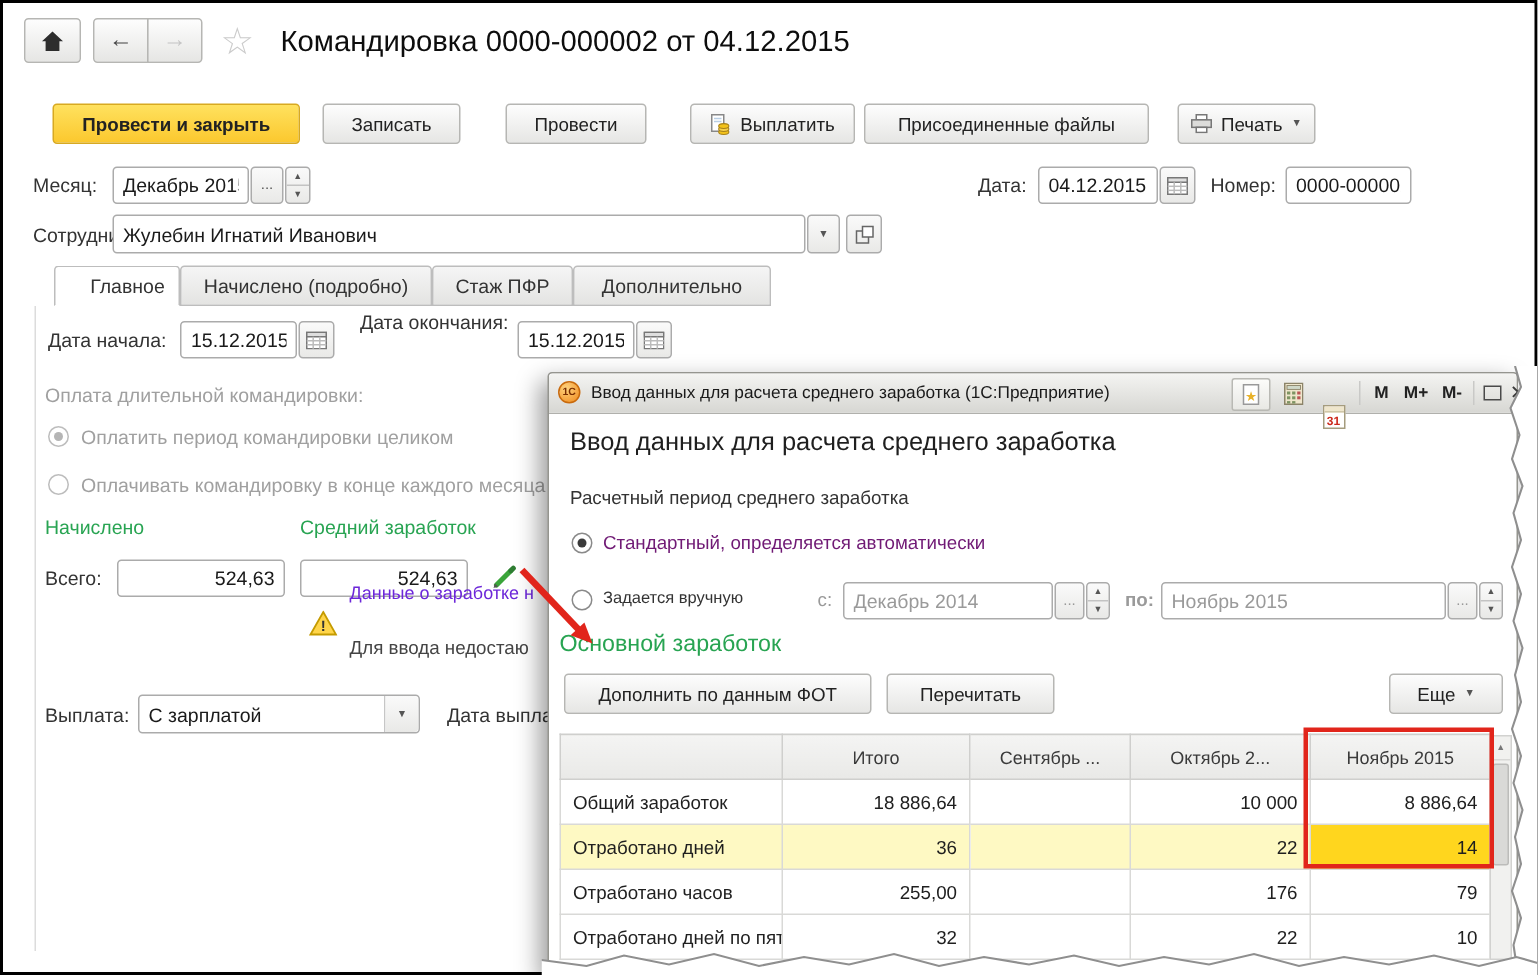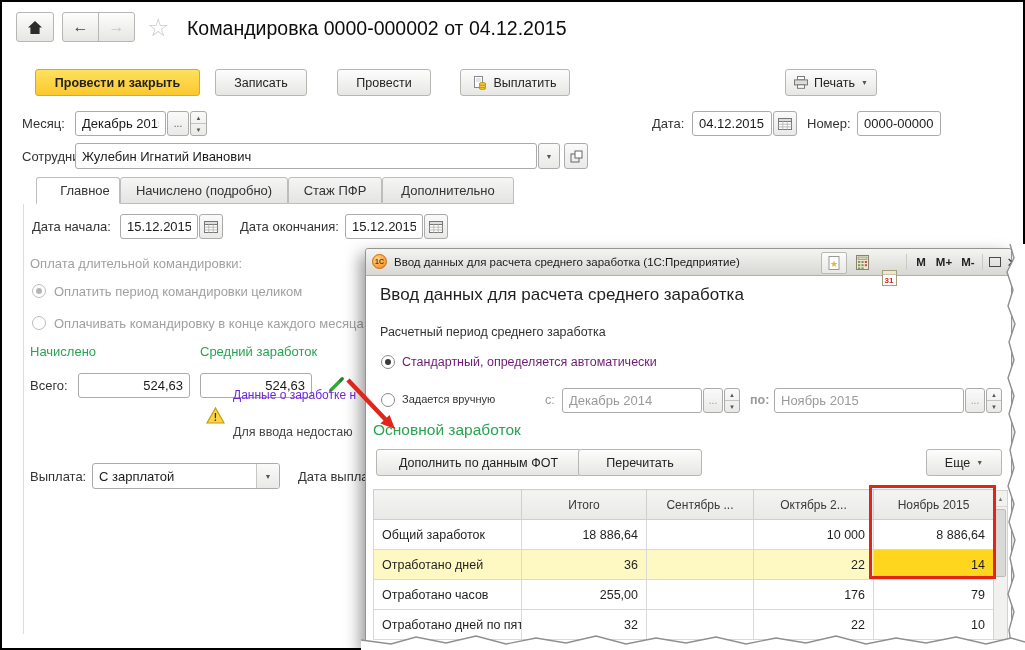--- a/index.html
+++ b/index.html
@@ -81,20 +81,23 @@
       <svg width="14" height="14" viewBox="0 0 14 14">
           <rect x="1.5" y="0.5" width="8" height="11" fill="#fff" stroke="#888"></rect>
           <line x1="3" y1="3" x2="8" y2="3" stroke="#b9cee4"></line>
           <line x1="3" y1="5" x2="8" y2="5" stroke="#b9cee4"></line>
           <ellipse cx="9.5" cy="12" rx="3.4" ry="1.6" fill="#f3c21a" stroke="#a8821a" stroke-width="0.7"></ellipse>
           <ellipse cx="9.5" cy="10" rx="3.4" ry="1.6" fill="#f7d04a" stroke="#a8821a" stroke-width="0.7"></ellipse>
           <ellipse cx="9.5" cy="8" rx="3.4" ry="1.6" fill="#f3c21a" stroke="#a8821a" stroke-width="0.7"></ellipse>
         </svg>
       <span>Выплатить</span>
     </div>
+    <div class="abs btn" style="left:576px;top:69px;width:190px;">
+      <span>Присоединенные файлы</span>
+    </div>
     <div class="abs btn" style="left:785px;top:69px;width:92px;">
       <svg width="14" height="13" viewBox="0 0 14 13">
           <rect x="3.5" y="0.5" width="7" height="3.4" fill="#fff" stroke="#777"></rect>
           <rect x="0.5" y="3.9" width="13" height="5" fill="#dcdcda" stroke="#777"></rect>
           <rect x="3.5" y="8.9" width="7" height="3.4" fill="#fff" stroke="#777"></rect>
         </svg>
       <span>Печать</span>
       <span style="font-size:7px;color:#555;">▼</span>
     </div>
 
@@ -155,21 +158,21 @@
     <div class="abs sq" style="left:199px;top:214px;width:24px;">
       <svg width="14" height="12" viewBox="0 0 14 12">
           <rect x="0.5" y="0.5" width="13" height="11" fill="#fff" stroke="#777"></rect>
           <rect x="0.5" y="0.5" width="13" height="3" fill="#dedede" stroke="#777"></rect>
           <line x1="0.5" y1="6.2" x2="13.5" y2="6.2" stroke="#bbb"></line>
           <line x1="0.5" y1="8.9" x2="13.5" y2="8.9" stroke="#bbb"></line>
           <line x1="4.8" y1="3.5" x2="4.8" y2="11.5" stroke="#bbb"></line>
           <line x1="9.2" y1="3.5" x2="9.2" y2="11.5" stroke="#bbb"></line>
         </svg>
     </div>
-    <span class="abs lbl" style="left:240px;top:219px;">Дата окончания:</span>
+    <span class="abs lbl" style="left:240px;top:207px;">Дата окончания:</span>
     <input class="abs input" readonly="" style="left: 345px; top: 214px; width: 78px;" value="15.12.2015">
     <div class="abs sq" style="left:424px;top:214px;width:24px;">
       <svg width="14" height="12" viewBox="0 0 14 12">
           <rect x="0.5" y="0.5" width="13" height="11" fill="#fff" stroke="#777"></rect>
           <rect x="0.5" y="0.5" width="13" height="3" fill="#dedede" stroke="#777"></rect>
           <line x1="0.5" y1="6.2" x2="13.5" y2="6.2" stroke="#bbb"></line>
           <line x1="0.5" y1="8.9" x2="13.5" y2="8.9" stroke="#bbb"></line>
           <line x1="4.8" y1="3.5" x2="4.8" y2="11.5" stroke="#bbb"></line>
           <line x1="9.2" y1="3.5" x2="9.2" y2="11.5" stroke="#bbb"></line>
         </svg>
@@ -282,21 +285,21 @@
     <div class="abs spin" style="left:620px;top:139px;width:16px;">
       <span>▲</span>
         <span>▼</span>
     </div>
 
     <div class="abs green" style="left:7px;top:172px;font-size:15.5px;white-space:nowrap;">Основной заработок</div>
 
     <div class="abs btn" style="left:10px;top:200px;width:205px;">
       <span>Дополнить по данным ФОТ</span>
     </div>
-    <div class="abs btn" style="left:212px;top:200px;width:124px;">
+    <div class="abs btn" style="left:225px;top:200px;width:112px;">
       <span>Перечитать</span>
     </div>
     <div class="abs btn" style="left:560px;top:200px;width:76px;">
       <span>Еще</span>
       <span style="font-size:7px;color:#555;">▼</span>
     </div>
 
     <table class="grid abs" style="left:7px;top:240px;">
       <colgroup>
           <col style="width:148px">

